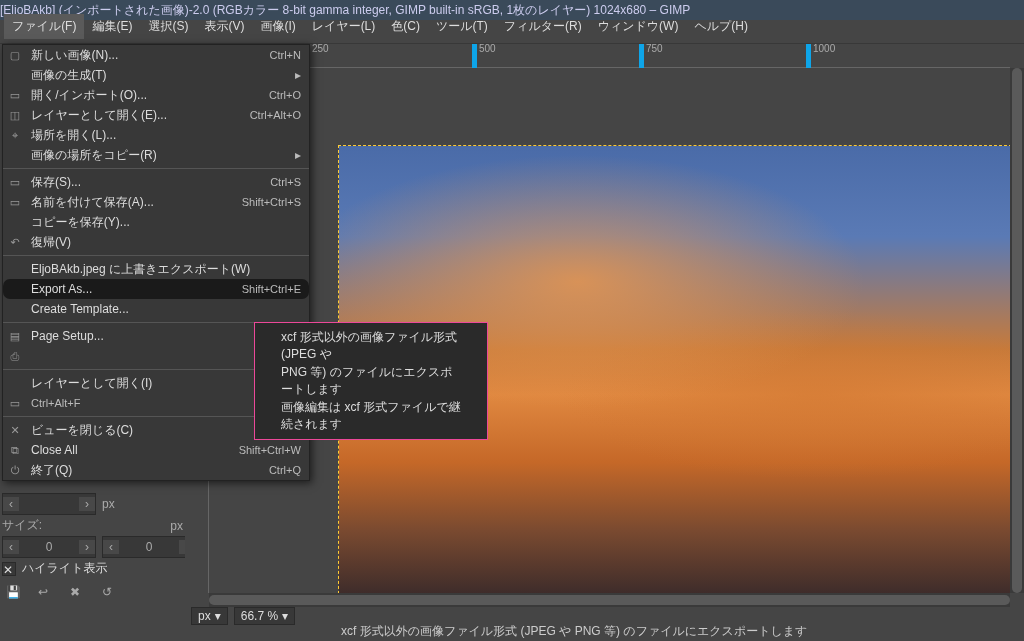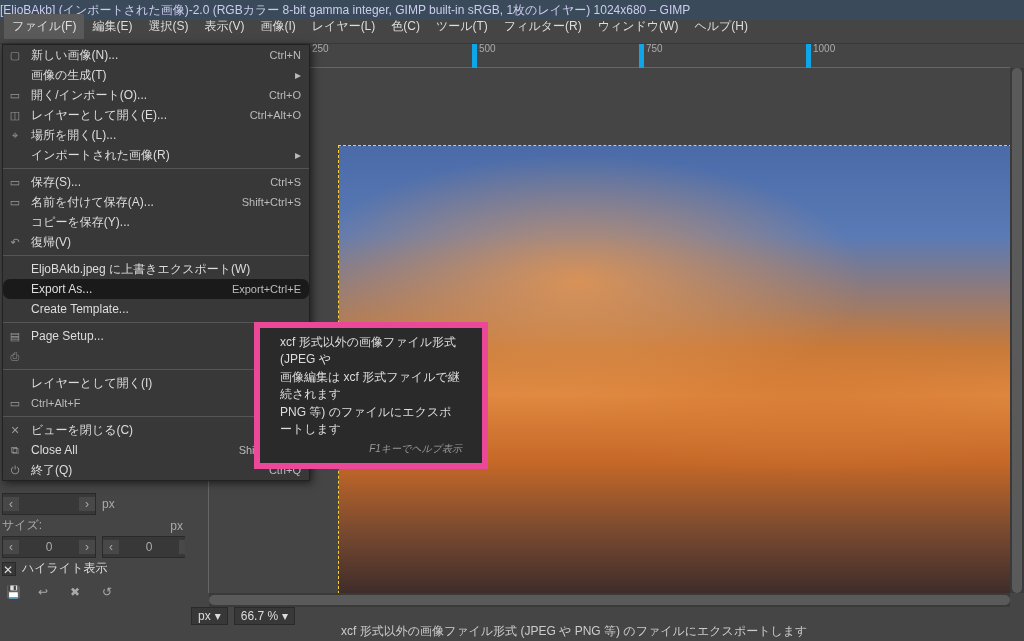--- a/index.html
+++ b/index.html
@@ -37,21 +37,21 @@
 
 .dropdown { position: absolute; top: 44px; left: 2px; width: 308px; background: #383838; border: 1px solid #222; box-shadow: 2px 2px 8px rgba(0,0,0,0.6); z-index: 100; }
 .dd-item { display: flex; align-items: center; height: 20px; padding: 0 8px 0 4px; gap: 8px; cursor: pointer; color: #ddd; }
 .dd-item.highlight { background: #1a1a1a; border-radius: 7px; }
 .dd-item .ico { width: 16px; height: 16px; display: flex; align-items: center; justify-content: center; color: #999; font-size: 11px; }
 .dd-item .lbl { flex: 1; white-space: nowrap; }
 .dd-item .accel { color: #bbb; font-size: 11px; text-align: right; }
 .dd-item .sub { color: #bbb; }
 .dd-sep { height: 1px; background: #555; margin: 3px 0; }
 
-.tooltip { position: absolute; top: 322px; left: 254px; width: 234px; background: #2a2a2a; border: 6px solid #ec4899; padding: 6px 20px; color: #ddd; z-index: 101; font-size: 11px; line-height: 1.45; }
+.tooltip { position: absolute; top: 322px; left: 254px; width: 234px; background: #2a2a2a; border: 1px solid #ec4899; padding: 6px 26px; color: #ddd; z-index: 101; font-size: 11px; line-height: 1.45; }
 .tooltip .hint { text-align: right; color: #999; font-style: italic; margin-top: 4px; font-size: 10px; }
 
 .statusbar { position: absolute; left: 185px; right: 0; bottom: 16px; height: 18px; background: #454545; display: flex; align-items: center; gap: 6px; padding: 0 6px; font-size: 11px; }
 .statusbar .field { background: #383838; border: 1px solid #2a2a2a; padding: 1px 6px; display: flex; align-items: center; gap: 4px; }
 .statusbar2 { position: absolute; left: 185px; right: 0; bottom: 0; height: 16px; background: #454545; color: #ccc; font-size: 11px; padding: 1px 6px; display: flex; align-items: flex-end; }
 .statusbar2 .pre { width: 150px; }
 </style>
 </head>
 <body>
 
@@ -151,21 +151,21 @@
       <span class="ico">◫</span>
       <span class="lbl">レイヤーとして開く(E)...</span>
       <span class="accel">Ctrl+Alt+O</span>
     </div>
     <div class="dd-item">
       <span class="ico">⌖</span>
       <span class="lbl">場所を開く(L)...</span>
     </div>
     <div class="dd-item">
       <span class="ico"></span>
-      <span class="lbl">インポートされた画像(R)</span>
+      <span class="lbl">画像の場所をコピー(R)</span>
       <span class="sub">▸</span>
     </div>
     <div class="dd-sep"></div>
     <div class="dd-item">
       <span class="ico">▭</span>
       <span class="lbl">保存(S)...</span>
       <span class="accel">Ctrl+S</span>
     </div>
     <div class="dd-item">
       <span class="ico">▭</span>
@@ -181,21 +181,21 @@
       <span class="lbl">復帰(V)</span>
     </div>
     <div class="dd-sep"></div>
     <div class="dd-item">
       <span class="ico"></span>
       <span class="lbl">EljoBAkb.jpeg に上書きエクスポート(W)</span>
     </div>
     <div class="dd-item highlight">
       <span class="ico"></span>
       <span class="lbl">Export As...</span>
-      <span class="accel">Export+Ctrl+E</span>
+      <span class="accel">Shift+Ctrl+E</span>
     </div>
     <div class="dd-item">
       <span class="ico"></span>
       <span class="lbl">Create Template...</span>
     </div>
     <div class="dd-sep"></div>
     <div class="dd-item">
       <span class="ico">▤</span>
       <span class="lbl">Page Setup...</span>
     </div>
@@ -224,23 +224,22 @@
     </div>
     <div class="dd-item">
       <span class="ico">⏻</span>
       <span class="lbl">終了(Q)</span>
       <span class="accel">Ctrl+Q</span>
     </div>
   </div>
 
 <div class="tooltip">
   <div>xcf 形式以外の画像ファイル形式 (JPEG や</div>
+  <div>PNG 等) のファイルにエクスポートします</div>
   <div>画像編集は xcf 形式ファイルで継続されます</div>
-  <div>PNG 等) のファイルにエクスポートします</div>
-  <div class="hint">F1キーでヘルプ表示</div>
 </div>
 
 <div class="statusbar">
   <div class="field">
       <span>px</span>
       <span>▾</span>
     </div>
   <div class="field">
       <span>66.7 %</span>
       <span>▾</span>

